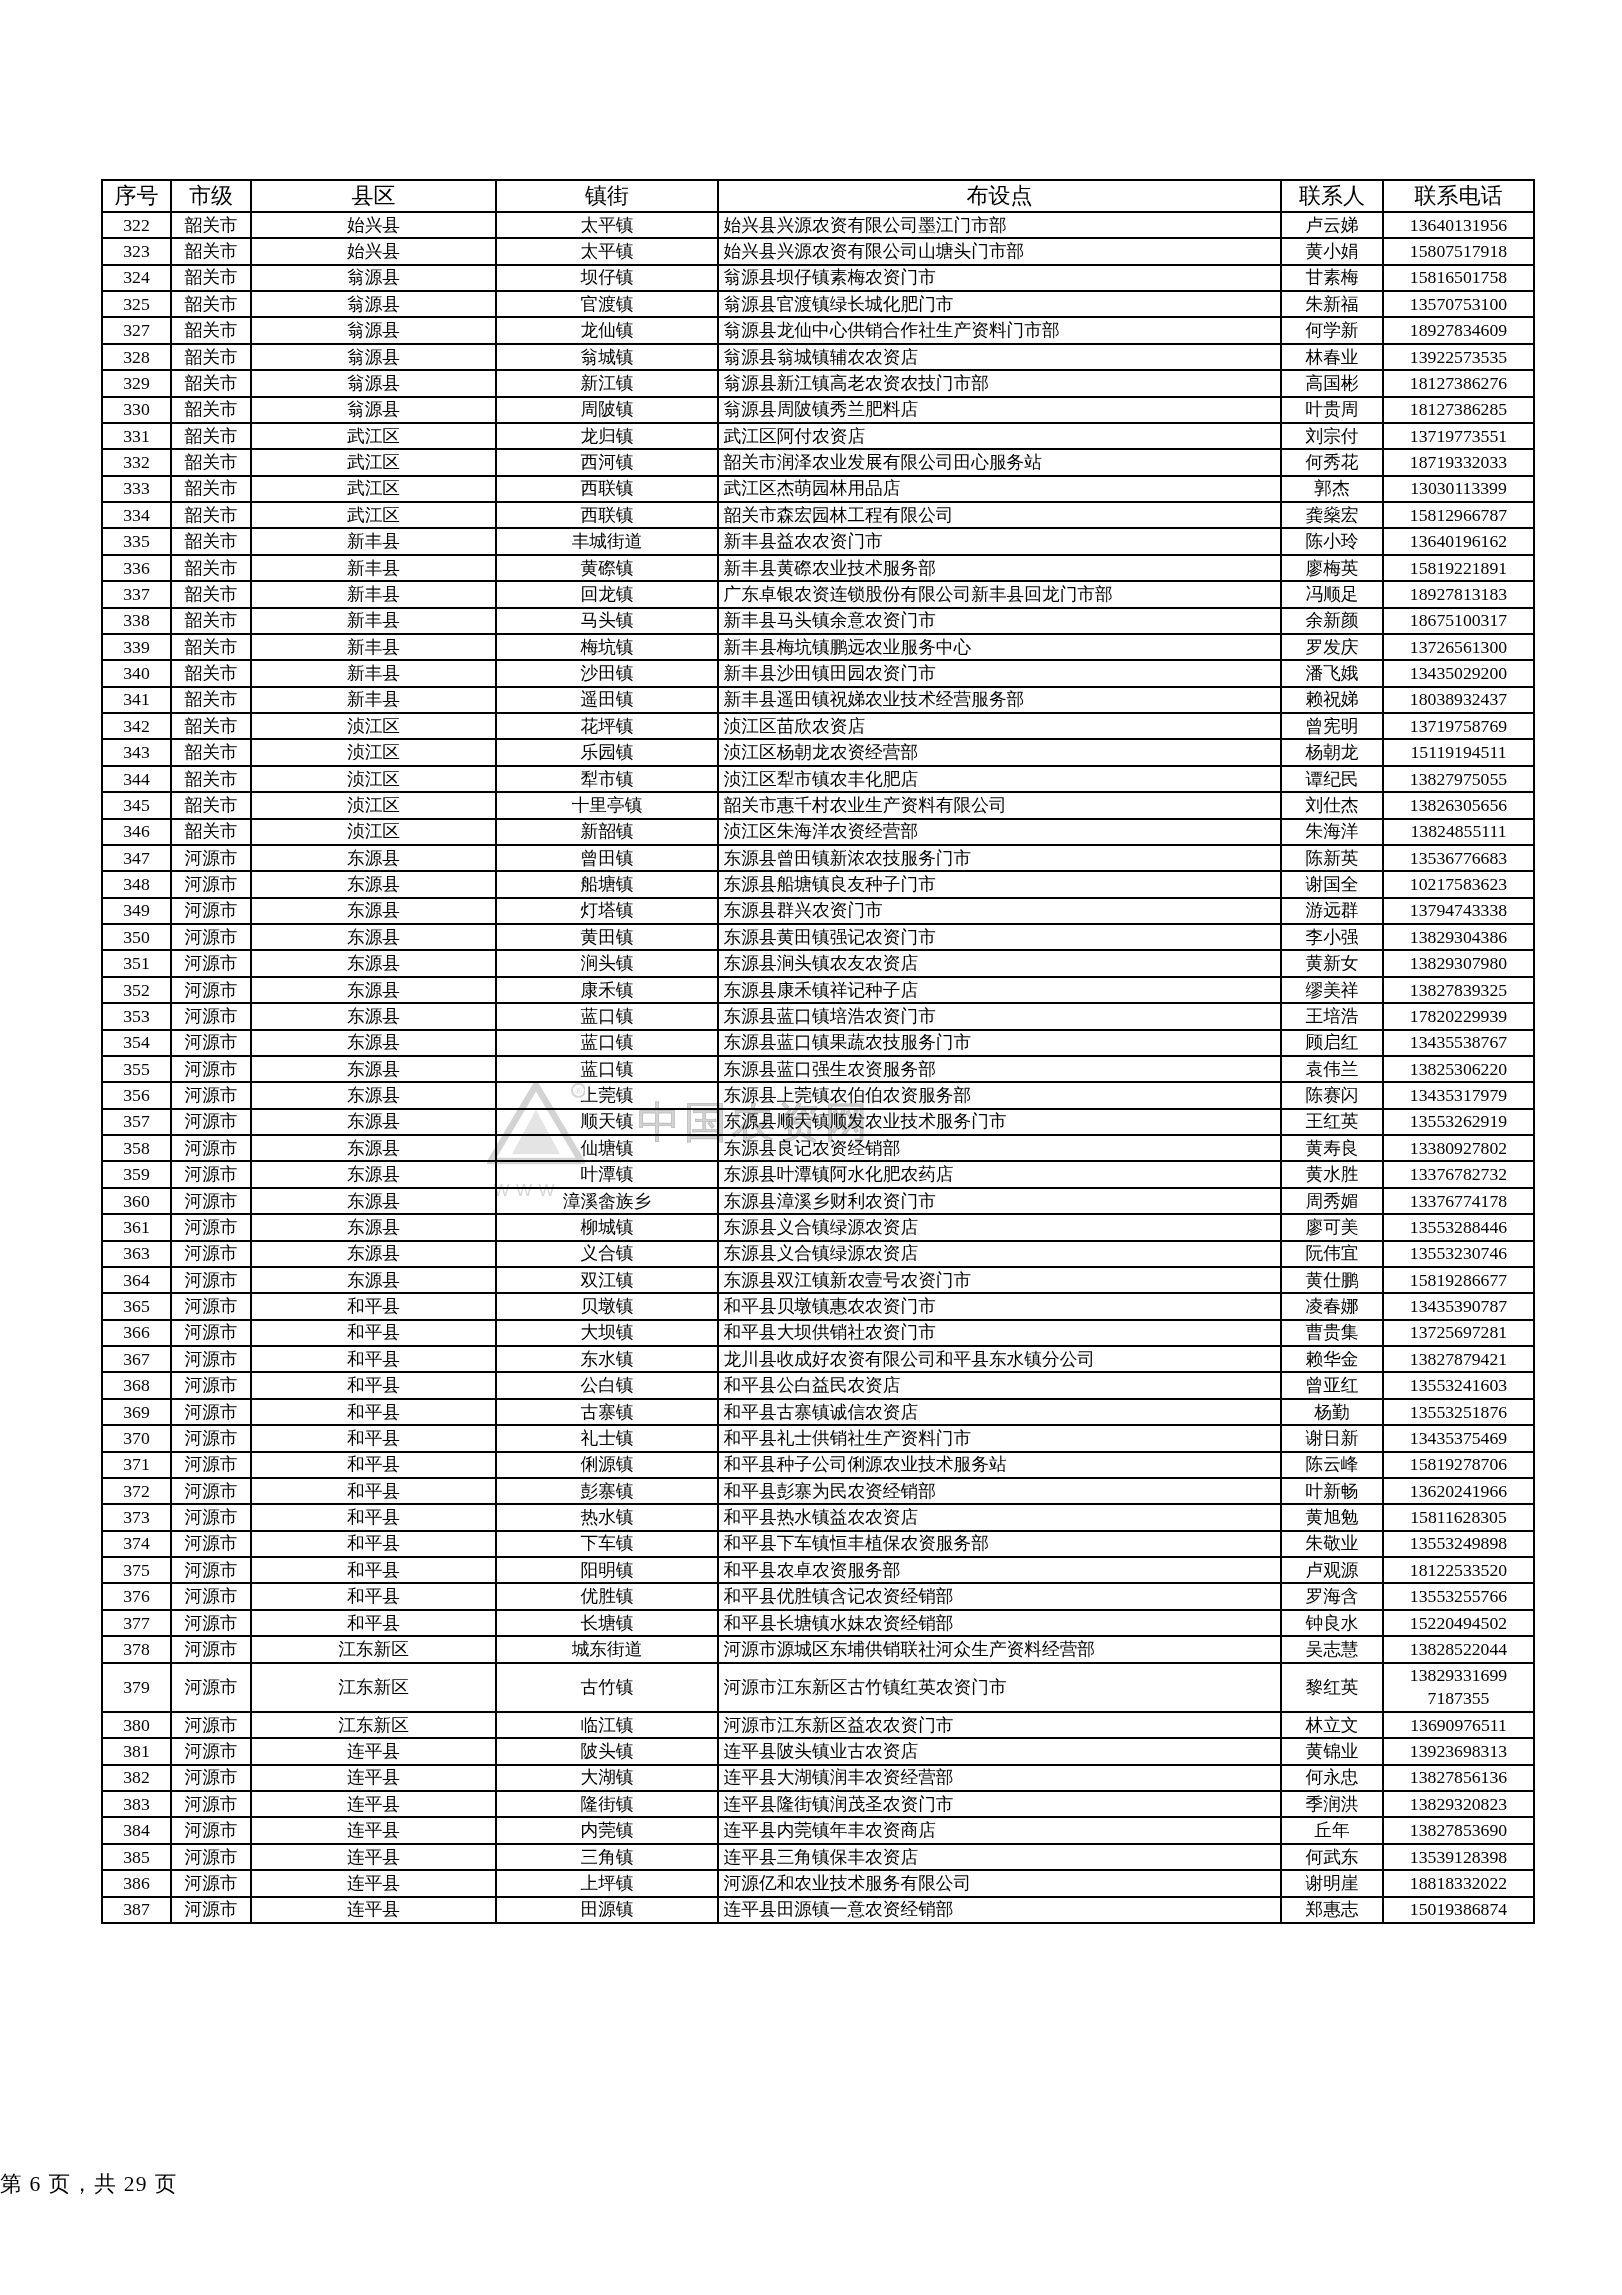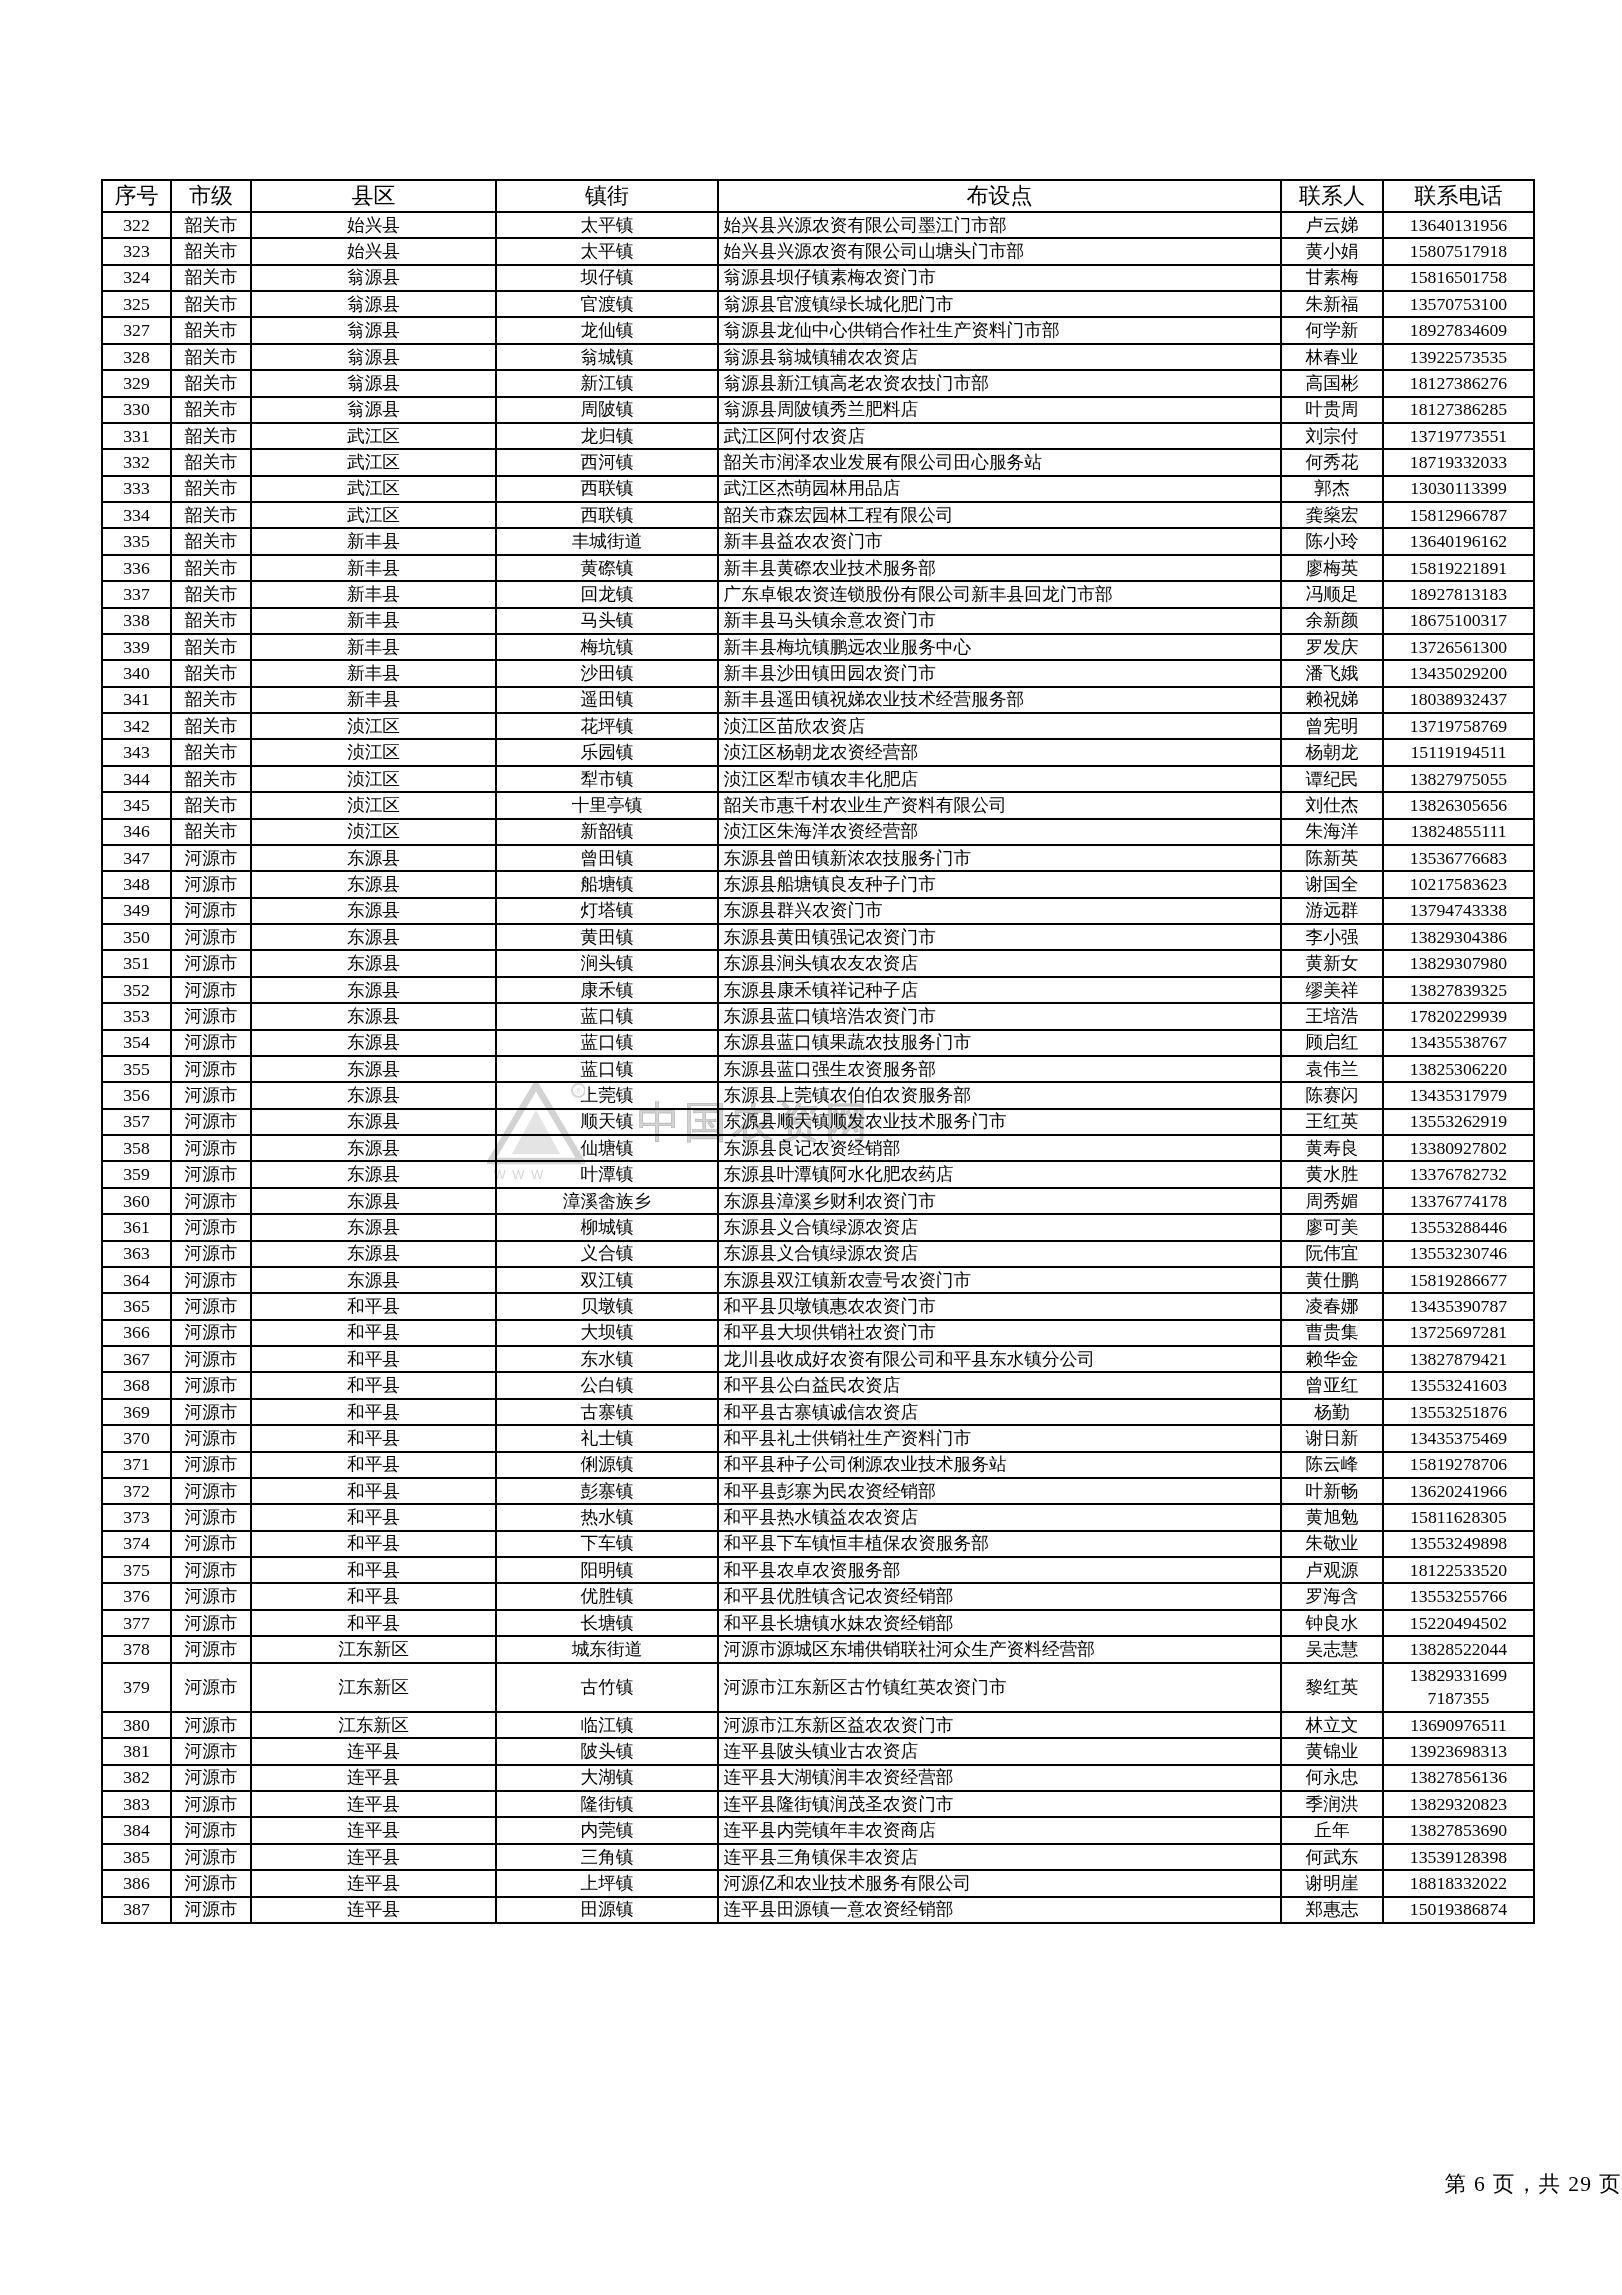--- a/index.html
+++ b/index.html
@@ -14,35 +14,35 @@
   .doc-table th,.doc-table td{
     border:2px solid #000;border-top-width:2.6px;border-bottom-width:2.6px;
     font-size:17.7px;font-weight:normal;text-align:center;vertical-align:middle;
     padding:0.7px 2px;line-height:1.3;background:transparent;overflow:hidden;
   }
   .doc-table thead th{height:20px;font-size:22px;margin-left:32px;}
   .doc-table td{height:22px;}
   .doc-table td.c-site{text-align:left;padding-left:4.6px;}
   .doc-table td.c-phone{white-space:pre-line;}
   .page-footer{
-    position:absolute;left:0;top:2169px;width:100%;text-align:right;
+    position:absolute;left:0;top:2169px;width:100%;text-align:left;
     font-size:21.6px;letter-spacing:1.3px;z-index:2;
   }
   .watermark{
     position:absolute;left:487px;top:1081px;width:406px;z-index:1;
     color:#cfcfcf;user-select:none;pointer-events:none;
   }
   .watermark .wm-row{display:flex;align-items:center;gap:9.2px;}
   .watermark .wm-logo{width:98px;height:84px;flex:0 0 auto;opacity:.8;}
   .watermark .wm-text{
     font-size:43px;letter-spacing:3.9px;color:rgba(175,175,175,.55);margin-left:43px;
     -webkit-text-stroke:0.7px rgba(150,150,150,.6);
   }
   .watermark .wm-sub{
-    margin-top:2px;margin-left:6.5px;font-size:13px;letter-spacing:6.5px;
+    margin-top:16px;margin-left:6.5px;font-size:17px;letter-spacing:6.5px;
     color:rgba(185,185,185,.6);font-family:"Liberation Sans",sans-serif;
   }
 </style>
 </head>
 <body>
 
 <div class="watermark">
   <div class="wm-row">
     <svg class="wm-logo" viewBox="0 0 150 128" xmlns="http://www.w3.org/2000/svg">
       <polygon points="75,6 144,122 6,122" fill="none" stroke="rgba(170,170,170,0.65)" stroke-width="10"></polygon>

